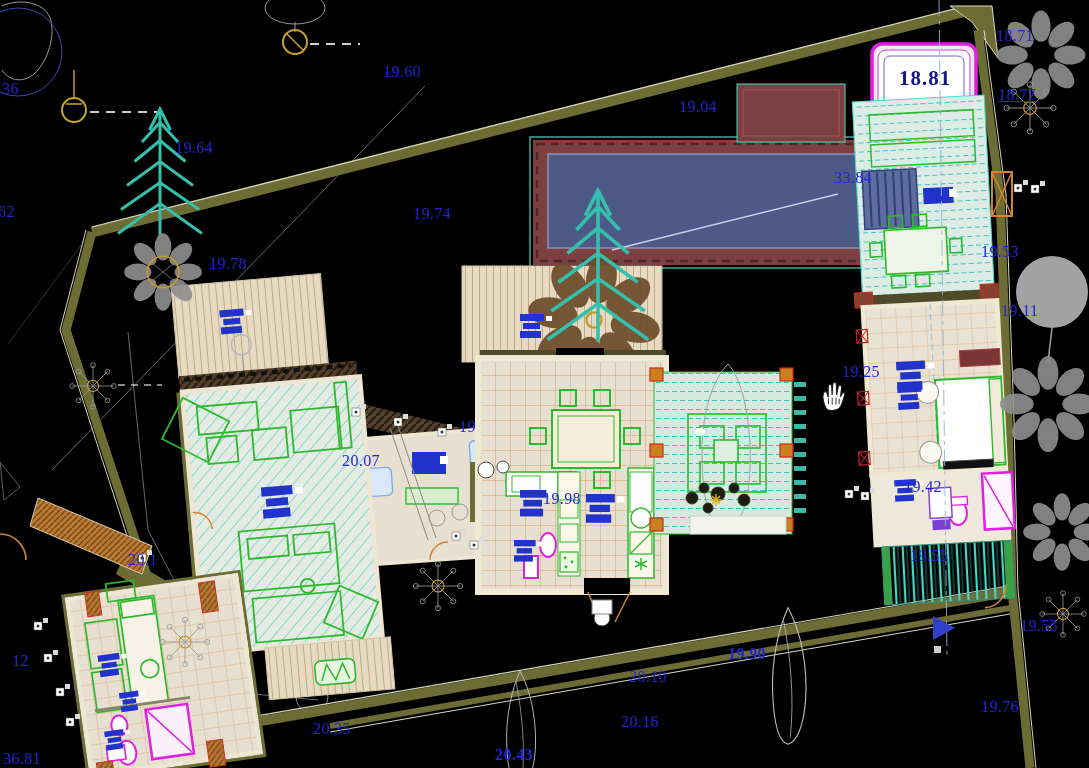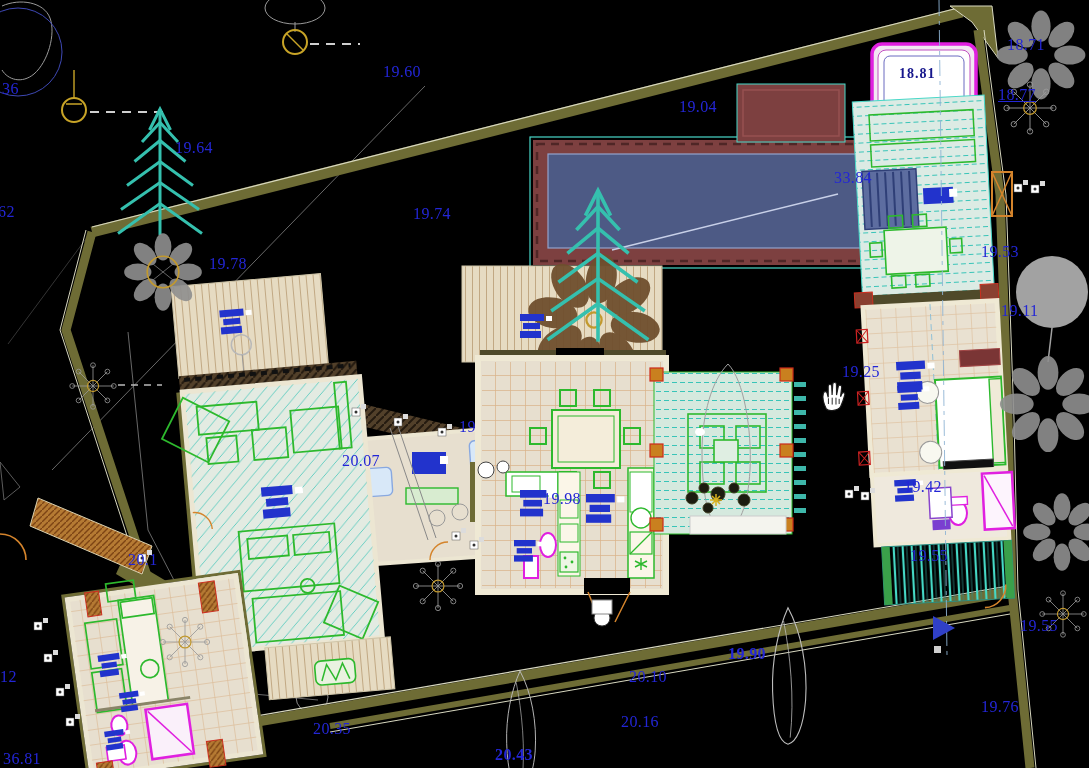--- a/index.html
+++ b/index.html
@@ -1,21 +1,21 @@
 <!DOCTYPE html>
 <html style="--label-blue: #2326d6;"><head>
 <meta charset="utf-8">
 <style>
   html,body{margin:0;padding:0;background:#000;}
   #canvas{position:relative;overflow:hidden;font-family:"Liberation Sans",sans-serif;}
   #canvas svg{position:absolute;left:0;top:0;}
   #labels-layer{position:absolute;left:0;top:0;width:100%;height:100%;pointer-events:none;}
   .spot-label{position:absolute;font-family:"Liberation Serif",serif;font-size:16px;
               color:var(--label-blue,#2326d6);letter-spacing:.4px;white-space:nowrap;}
-  .spot-label.boxed{font-size:14px;color:#16168c;font-weight:bold;letter-spacing:1px;}
+  .spot-label.boxed{font-size:21px;color:#16168c;font-weight:bold;letter-spacing:1px;}
   #pan-cursor{position:absolute;width:30px;height:32px;}
 </style>
 </head>
 <body>
 
 <div id="canvas" style="width: 1089px; height: 768px; background: rgb(0, 0, 0);">
 
 <svg width="1089" height="768" viewBox="0 0 1089 768">
   <defs>
     <pattern id="pTealH" width="8" height="9" patternUnits="userSpaceOnUse">
@@ -445,40 +445,40 @@
 
 <div id="labels-layer">
       <div class="spot-label" style="left: 2px; top: 80px;">36</div>
       <div class="spot-label" style="left: -2px; top: 203px;">62</div>
       <div class="spot-label" style="left: 383px; top: 63px;">19.60</div>
       <div class="spot-label" style="left: 679px; top: 98px;">19.04</div>
       <div class="spot-label" style="left: 175px; top: 139px;">19.64</div>
       <div class="spot-label" style="left: 413px; top: 205px;">19.74</div>
       <div class="spot-label" style="left: 209px; top: 255px;">19.78</div>
       <div class="spot-label" style="left: 834px; top: 169px;">33.84</div>
-      <div class="spot-label" style="left: 996px; top: 36px; padding-left: 11px;">18.71</div>
+      <div class="spot-label" style="left: 996px; top: 27px;">18.71</div>
       <div class="spot-label" style="left: 998px; top: 86px; text-decoration: underline;">18.77</div>
       <div class="spot-label boxed" style="left: 899px; top: 66px;">18.81</div>
       <div class="spot-label" style="left: 981px; top: 243px;">19.53</div>
       <div class="spot-label" style="left: 1001px; top: 302px;">19.11</div>
       <div class="spot-label" style="left: 842px; top: 363px;">19.25</div>
       <div class="spot-label" style="left: 342px; top: 452px;">20.07</div>
       <div class="spot-label" style="left: 459px; top: 418px;">19</div>
       <div class="spot-label" style="left: 543px; top: 490px; text-align: right;">19.98</div>
       <div class="spot-label" style="left: 904px; top: 478px;">19.42</div>
       <div class="spot-label" style="left: 128px; top: 551px;">20.1</div>
       <div class="spot-label" style="left: 910px; top: 547px;">19.55</div>
       <div class="spot-label" style="left: 1020px; top: 617px;">19.55</div>
       <div class="spot-label" style="left: 728px; top: 645px; font-weight: bold;">19.90</div>
       <div class="spot-label" style="left: 629px; top: 668px; text-align: center;">20.10</div>
       <div class="spot-label" style="left: 621px; top: 713px;">20.16</div>
       <div class="spot-label" style="left: 313px; top: 720px;">20.35</div>
       <div class="spot-label" style="left: 495px; top: 746px; font-weight: bold;">20.43</div>
       <div class="spot-label" style="left: 981px; top: 698px;">19.76</div>
-      <div class="spot-label" style="left: 0px; top: 652px; margin-top: 16px;">12</div>
+      <div class="spot-label" style="left: 12px; top: 652px;">12</div>
       <div class="spot-label" style="left: 3px; top: 750px;">36.81</div>
     </div>
 
 <div id="pan-cursor" style="left: 818px; top: 380px;">
   <svg width="30" height="32" viewBox="0 0 26 28">
     <path d="M7,25 C5,21 3.6,15 4.6,11.6 C5.3,9.6 7.4,9.7 7.9,11.6 L8.8,15.2 L8.8,5.6 C8.8,3.4 11.9,3.4 11.9,5.6 L12.2,13 L12.8,3.8 C12.9,1.6 16,1.7 16,3.9 L16.1,13.2 L17.6,5.8 C18.1,3.8 20.8,4.3 20.6,6.4 L19.6,14.6 L20.8,12 C21.7,10.2 23.9,11 23.3,13.1 C22.4,16.3 21.3,20 19.7,23.2 C18,26.6 9.3,28.2 7,25 Z" fill="#ffffff" stroke="#1a1a1a" stroke-width="1"></path>
     <path d="M9,16 V21 M12.3,15.5 V21.5 M15.6,15.5 V21.5 M18.4,16.5 V21" stroke="#1a1a1a" stroke-width="0.8" fill="none"></path>
   </svg>
 </div>
 

